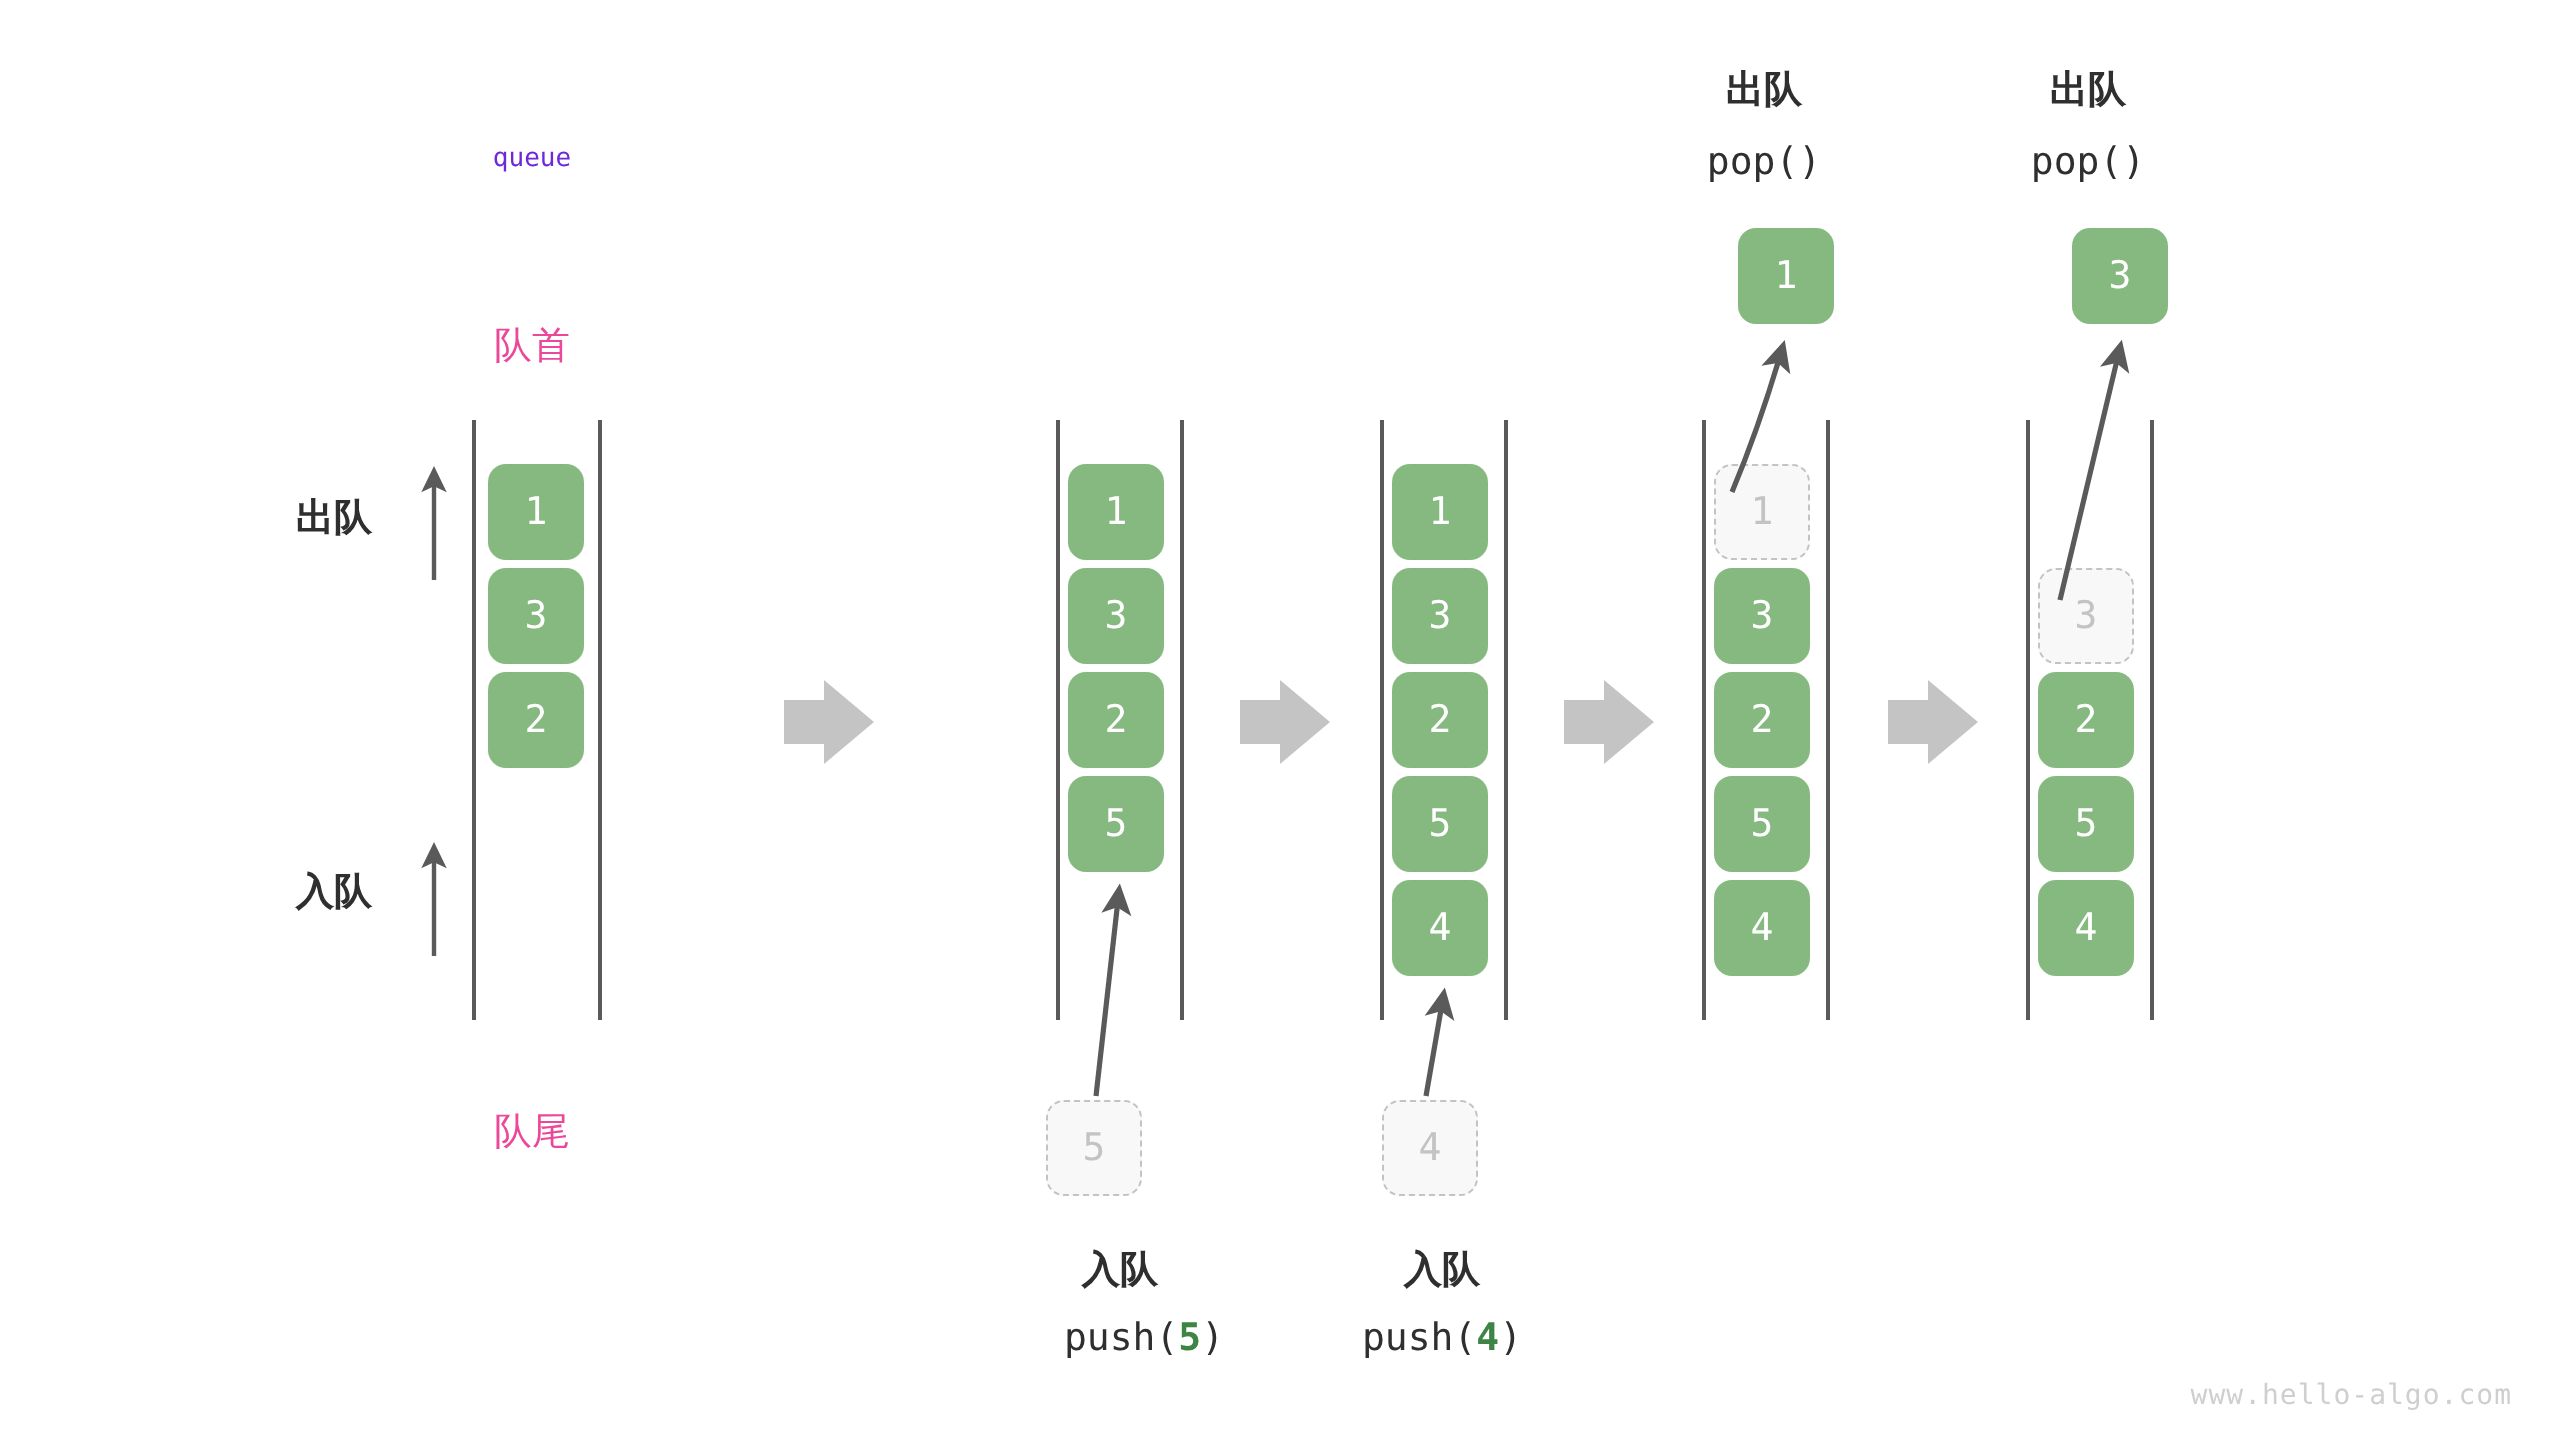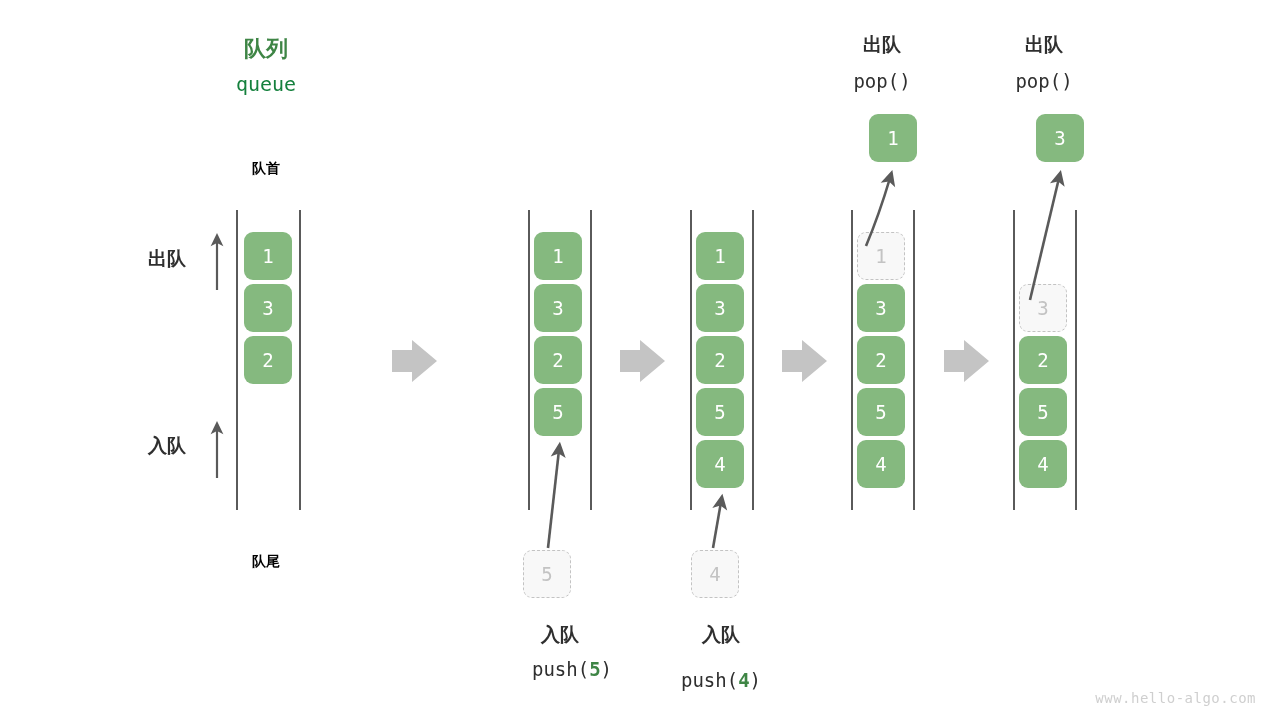--- a/index.html
+++ b/index.html
@@ -13,36 +13,36 @@
   #stage{position:absolute;left:0;top:0;width:1280px;height:720px;}
 
   .abs{position:absolute;}
 
   
   .title-cn{
     font-size:22px;font-weight:bold;color:#3e8545;
     text-align:center;white-space:nowrap;
   }
   .title-en{
-    font-size:20px;color:#15803d;text-align:center;white-space:nowrap;
+    font-size:13px;color:#6d28d9;text-align:center;white-space:nowrap;
     font-family:"DejaVu Sans Mono","Liberation Mono",monospace;
   }
   .op-cn{
     font-size:19px;font-weight:bold;color:#2f2f2f;text-align:center;white-space:nowrap;
   }
   .op-code{
     font-size:19px;color:#2f2f2f;text-align:center;white-space:nowrap;
     font-family:"DejaVu Sans Mono","Liberation Mono",monospace;
   }
   .op-code .hl{color:#3e8545;font-weight:bold;}
   .side-label{
     font-size:19px;font-weight:bold;color:#2f2f2f;white-space:nowrap;
   }
   .end-label{
-    font-size:14px;font-weight:bold;color:#000000;white-space:nowrap;text-align:center;
+    font-size:19px;font-weight:normal;color:#ec4899;white-space:nowrap;text-align:center;
   }
 
   
   .rail{
     position:absolute;width:1.6px;background:#5a5a5a;
   }
 
   
   .cell{
     position:absolute;
@@ -68,42 +68,41 @@
     font-family:"DejaVu Sans Mono","Liberation Mono",monospace;
   }
 
   svg.overlay{position:absolute;left:0;top:0;width:1280px;height:720px;pointer-events:none;}
 </style>
 </head>
 <body>
 
 <div id="stage">
 
-  <div class="abs title-cn" style="left:196px;top:34px;width:140px;">队列</div>
   <div class="abs title-en" style="left:196px;top:72px;width:140px;">queue</div>
 
   <div class="abs end-label" style="left:196px;top:160px;width:140px;">队首</div>
   <div class="abs end-label" style="left:196px;top:553px;width:140px;">队尾</div>
 
   <div class="abs side-label" style="left:148px;top:246px;">出队</div>
   <div class="abs side-label" style="left:148px;top:433px;">入队</div>
 
   <div class="abs op-cn" style="left:820px;top:32px;width:124px;">出队</div>
   <div class="abs op-code" style="left:820px;top:70px;width:124px;">pop()</div>
 
   <div class="abs op-cn" style="left:982px;top:32px;width:124px;">出队</div>
   <div class="abs op-code" style="left:982px;top:70px;width:124px;">pop()</div>
 
   <div class="abs op-cn" style="left:498px;top:622px;width:124px;">入队</div>
   <div class="abs op-code" style="left:510px;top:658px;width:124px;">
     <span>push(</span><span class="hl">5</span><span>)</span>
   </div>
 
   <div class="abs op-cn" style="left:659px;top:622px;width:124px;">入队</div>
-  <div class="abs op-code" style="left:659px;top:658px;width:124px;margin-top:11px;">
+  <div class="abs op-code" style="left:659px;top:658px;width:124px;">
     <span>push(</span><span class="hl">4</span><span>)</span>
   </div>
 
   <div class="rail abs" style="left:236px;top:210px;height:300px;"></div>
   <div class="rail abs" style="left:299px;top:210px;height:300px;"></div>
 
   <div class="rail abs" style="left:528px;top:210px;height:300px;"></div>
   <div class="rail abs" style="left:590px;top:210px;height:300px;"></div>
 
   <div class="rail abs" style="left:690px;top:210px;height:300px;"></div>

